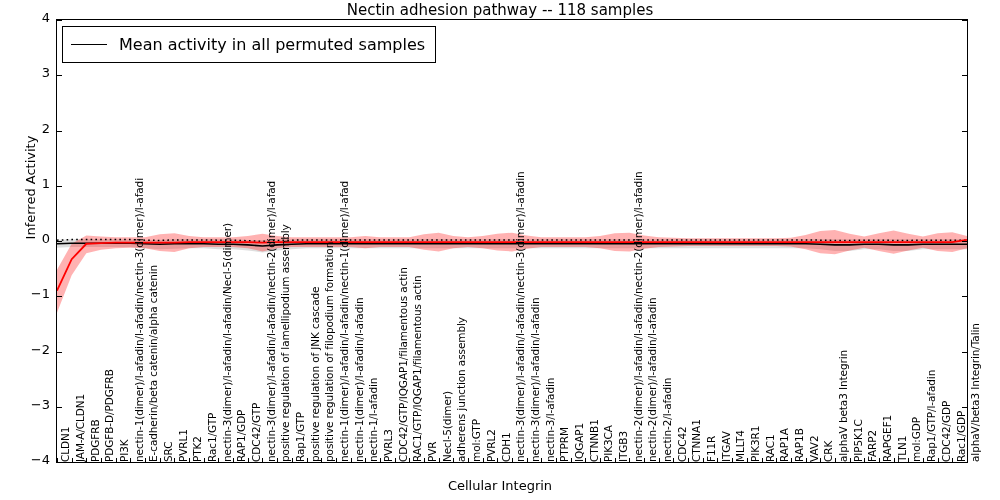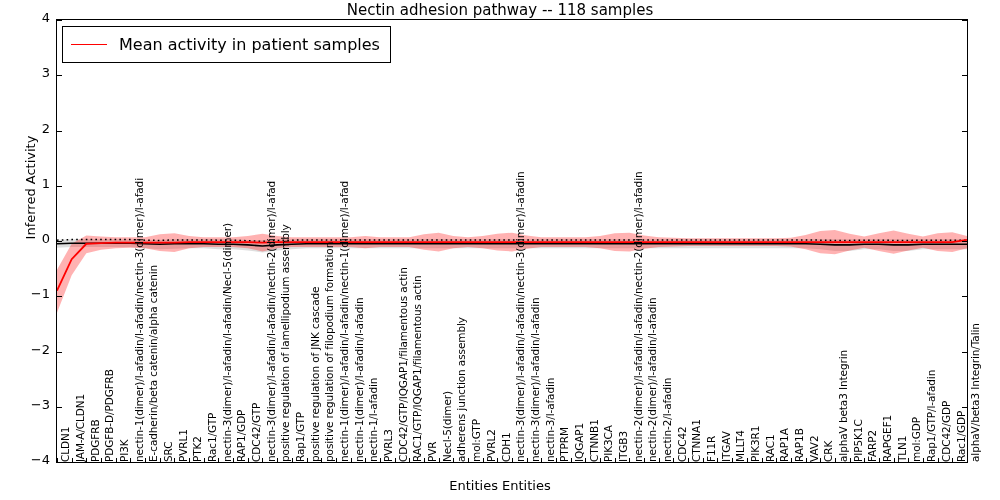--- a/index.html
+++ b/index.html
@@ -227,22 +227,22 @@
       <div class="xtl" style="left: 796.781px; top: -2px;">PIP5K1C</div>
       <div class="xtl" style="left: 811.458px; top: -2px;">FARP2</div>
       <div class="xtl" style="left: 826.135px; top: -2px;">RAPGEF1</div>
       <div class="xtl" style="left: 840.813px; top: -2px;">TLN1</div>
       <div class="xtl" style="left: 855.49px; top: -2px;">mol:GDP</div>
       <div class="xtl" style="left: 870.168px; top: -2px;">Rap1/GTP/l-afadin</div>
       <div class="xtl" style="left: 884.845px; top: -2px;">CDC42/GDP</div>
       <div class="xtl" style="left: 899.523px; top: -2px;">Rac1/GDP</div>
       <div class="xtl" style="left: 914.2px; top: -2px;">alphaV/beta3 Integrin/Talin</div>
     </div>
-  <div id="x-axis-label">Entities Entities</div>
+  <div id="x-axis-label">Cellular Integrin</div>
 
   <div id="legend">
     <div class="legend-row">
-      <span class="legend-swatch red"></span>
-      <span class="legend-text">Mean activity in patient samples</span>
+      <span class="legend-swatch"></span>
+      <span class="legend-text">Mean activity in all permuted samples</span>
     </div>
   </div>
 
 </div>
 
 </body></html>

